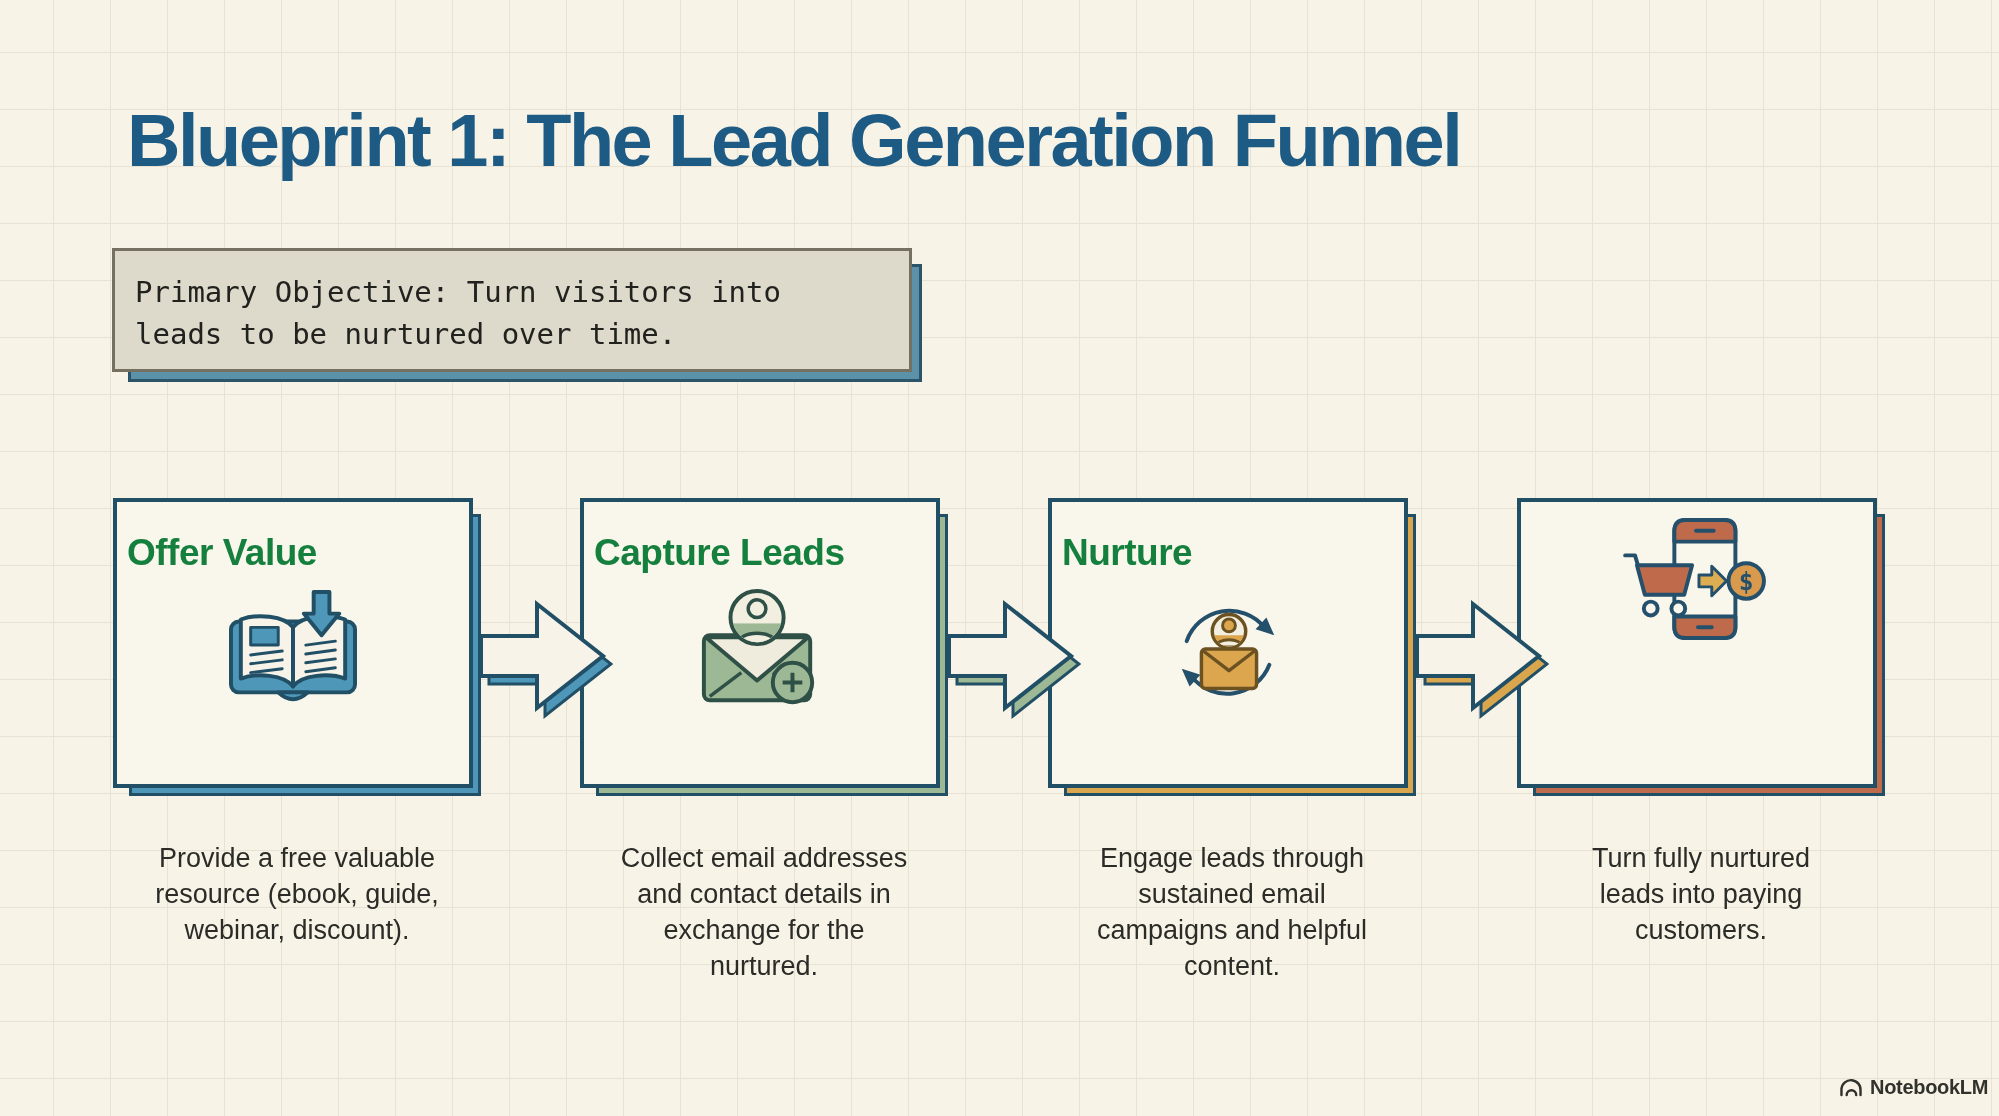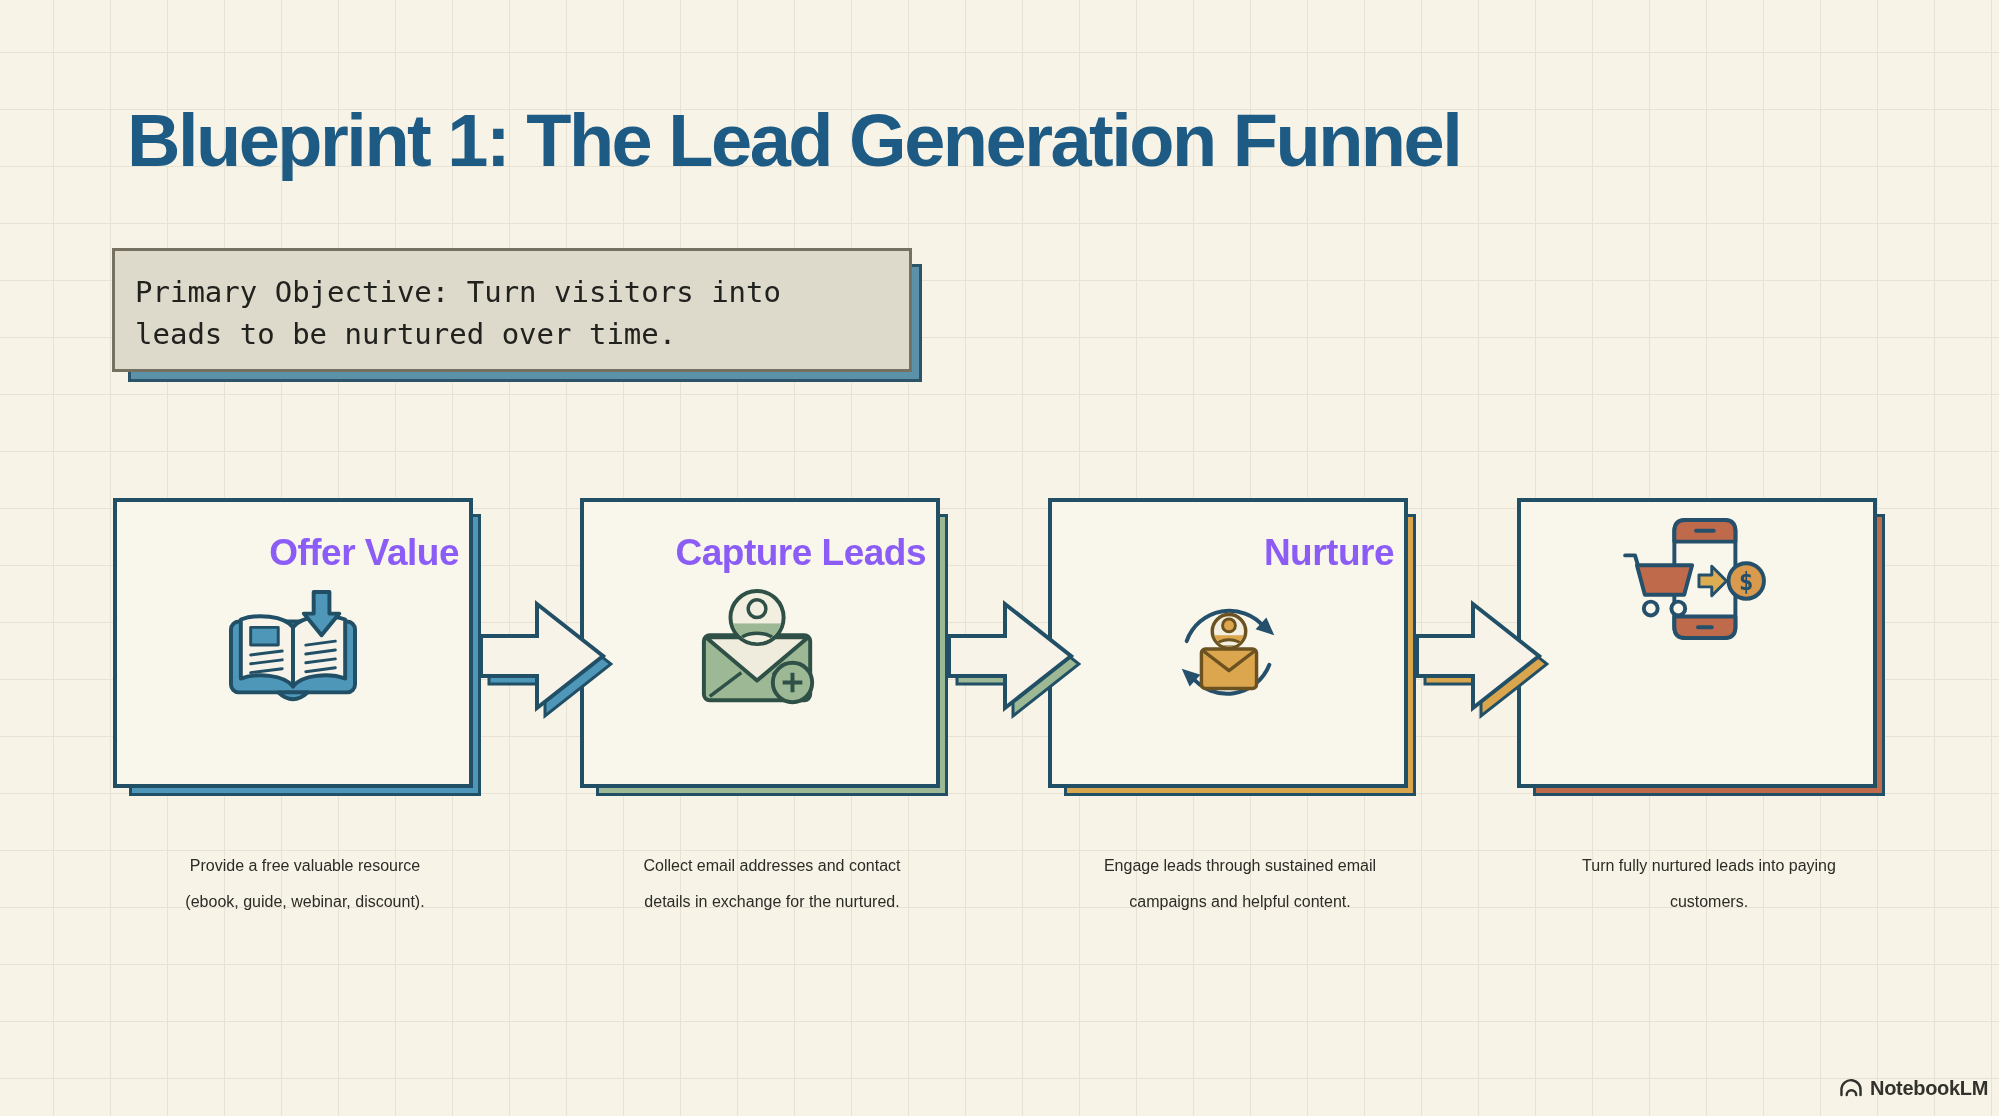--- a/index.html
+++ b/index.html
@@ -43,45 +43,45 @@
     position:absolute; top:498px; width:360px; height:290px;
     box-sizing:border-box;
     background:#f9f6eb; border:4px solid #204f66;
   }
   .step-card::before{
     content:""; position:absolute; z-index:-1;
     left:12px; top:12px; width:100%; height:100%;
     background:var(--accent,#4e97b8); border:3px solid #204f66; box-sizing:border-box;
   }
   .step-card h2{
-    margin:30px 10px 0; text-align:right;
-    font-size:37px; font-weight:700; color:#8b5cf6; letter-spacing:-0.5px;
+    margin:30px 10px 0; text-align:left;
+    font-size:37px; font-weight:700; color:#15803d; letter-spacing:-0.5px;
   }
   .icon-wrap{display:flex; justify-content:center; margin-top:14px;}
 
   .pos-0{left:113px}.pos-1{left:580px}.pos-2{left:1048px}.pos-3{left:1517px}
 
   
   .connector{position:absolute; top:592px; width:136px; height:128px;}
   .con-0{left:477px}.con-1{left:945px}.con-2{left:1413px}
   .connector polygon.shadow{fill:var(--accent,#4e97b8); stroke:#204f66; stroke-width:3;}
   .connector polygon.main{fill:#f7f3e8; stroke:#204f66; stroke-width:4; stroke-linejoin:miter;}
 
   
   .step-desc{
-    position:absolute; top:836px; width:360px; margin:12px;
+    position:absolute; top:836px; width:360px; margin:4px;
     padding:0 36px; box-sizing:border-box;
-    text-align:center; font-size:16px; line-height:36px;
+    text-align:center; font-size:27px; line-height:36px;
     color:#2b2b27; font-weight:500;
   }
 
   
   .branding{
     position:absolute; left:1838px; top:1076px;
-    display:flex; align-items:center; gap:6px;
+    display:flex; gap:6px;
     color:#32322d; font-size:20px; font-weight:700; letter-spacing:-0.3px;
   }
   .brand-icon{display:inline-flex;}
 </style>
 </head>
 <body>
 
 <div class="canvas">
 
   <h1 class="title">Blueprint 1: The Lead Generation Funnel</h1>

